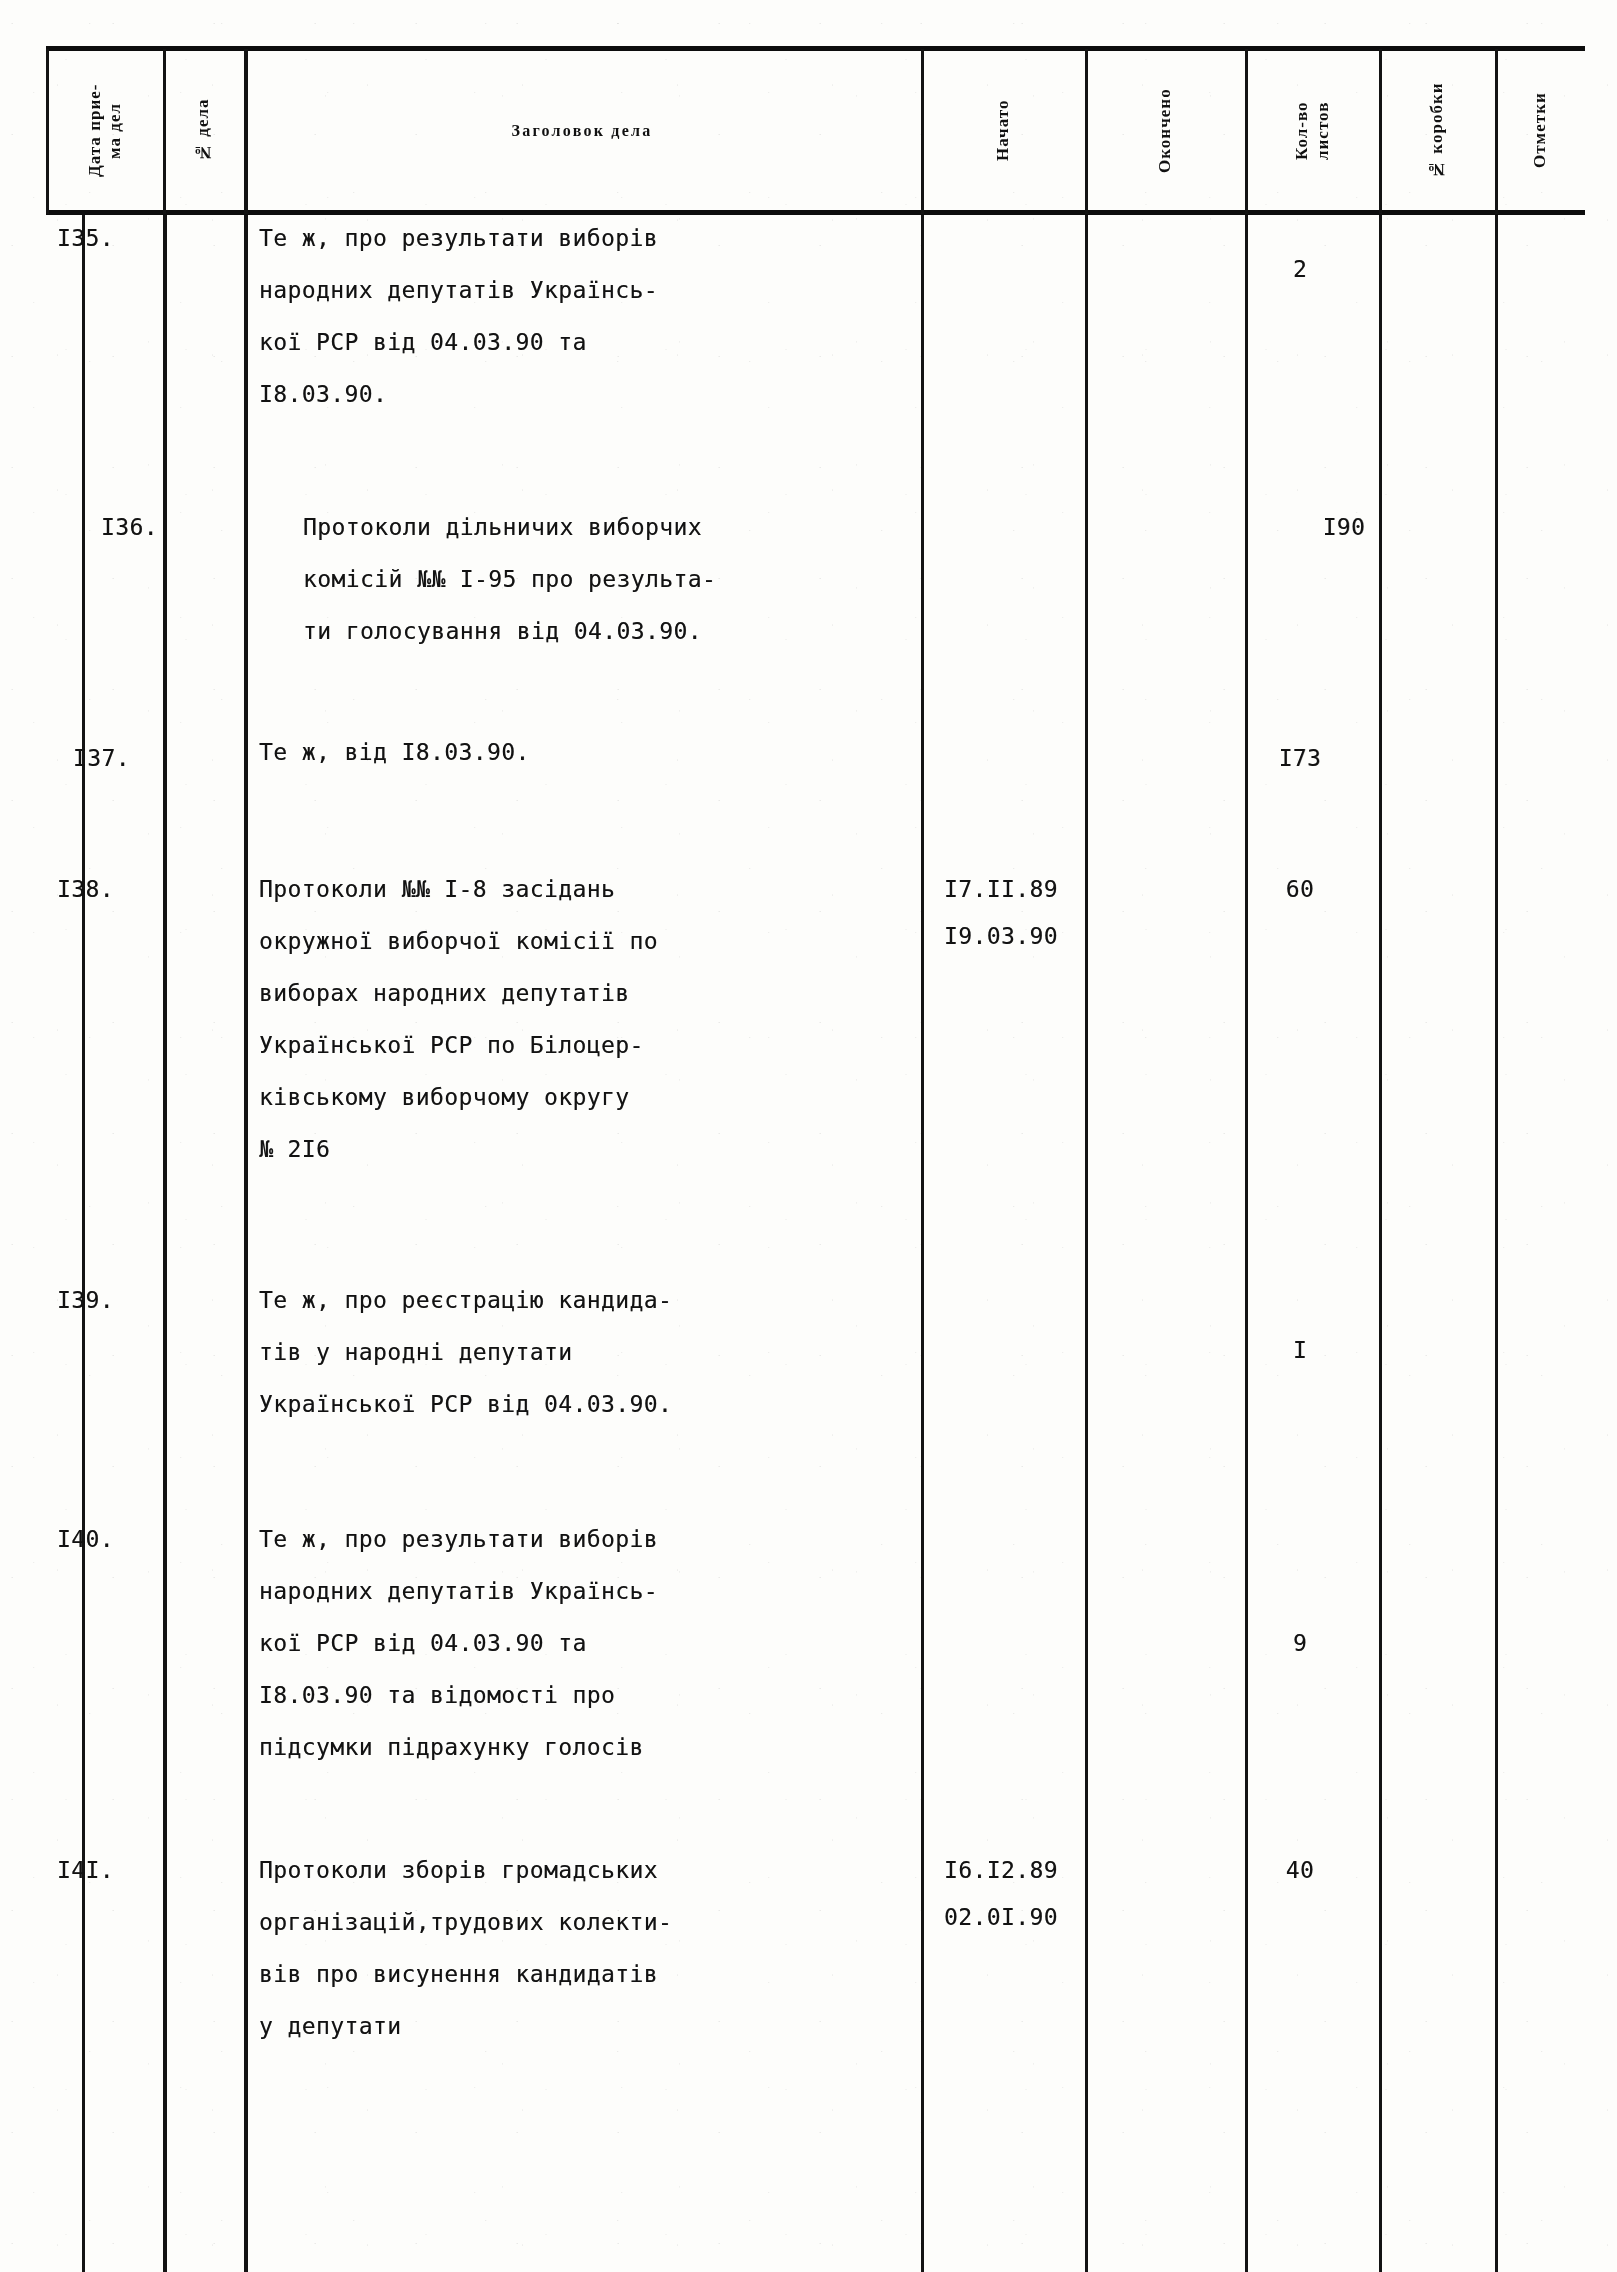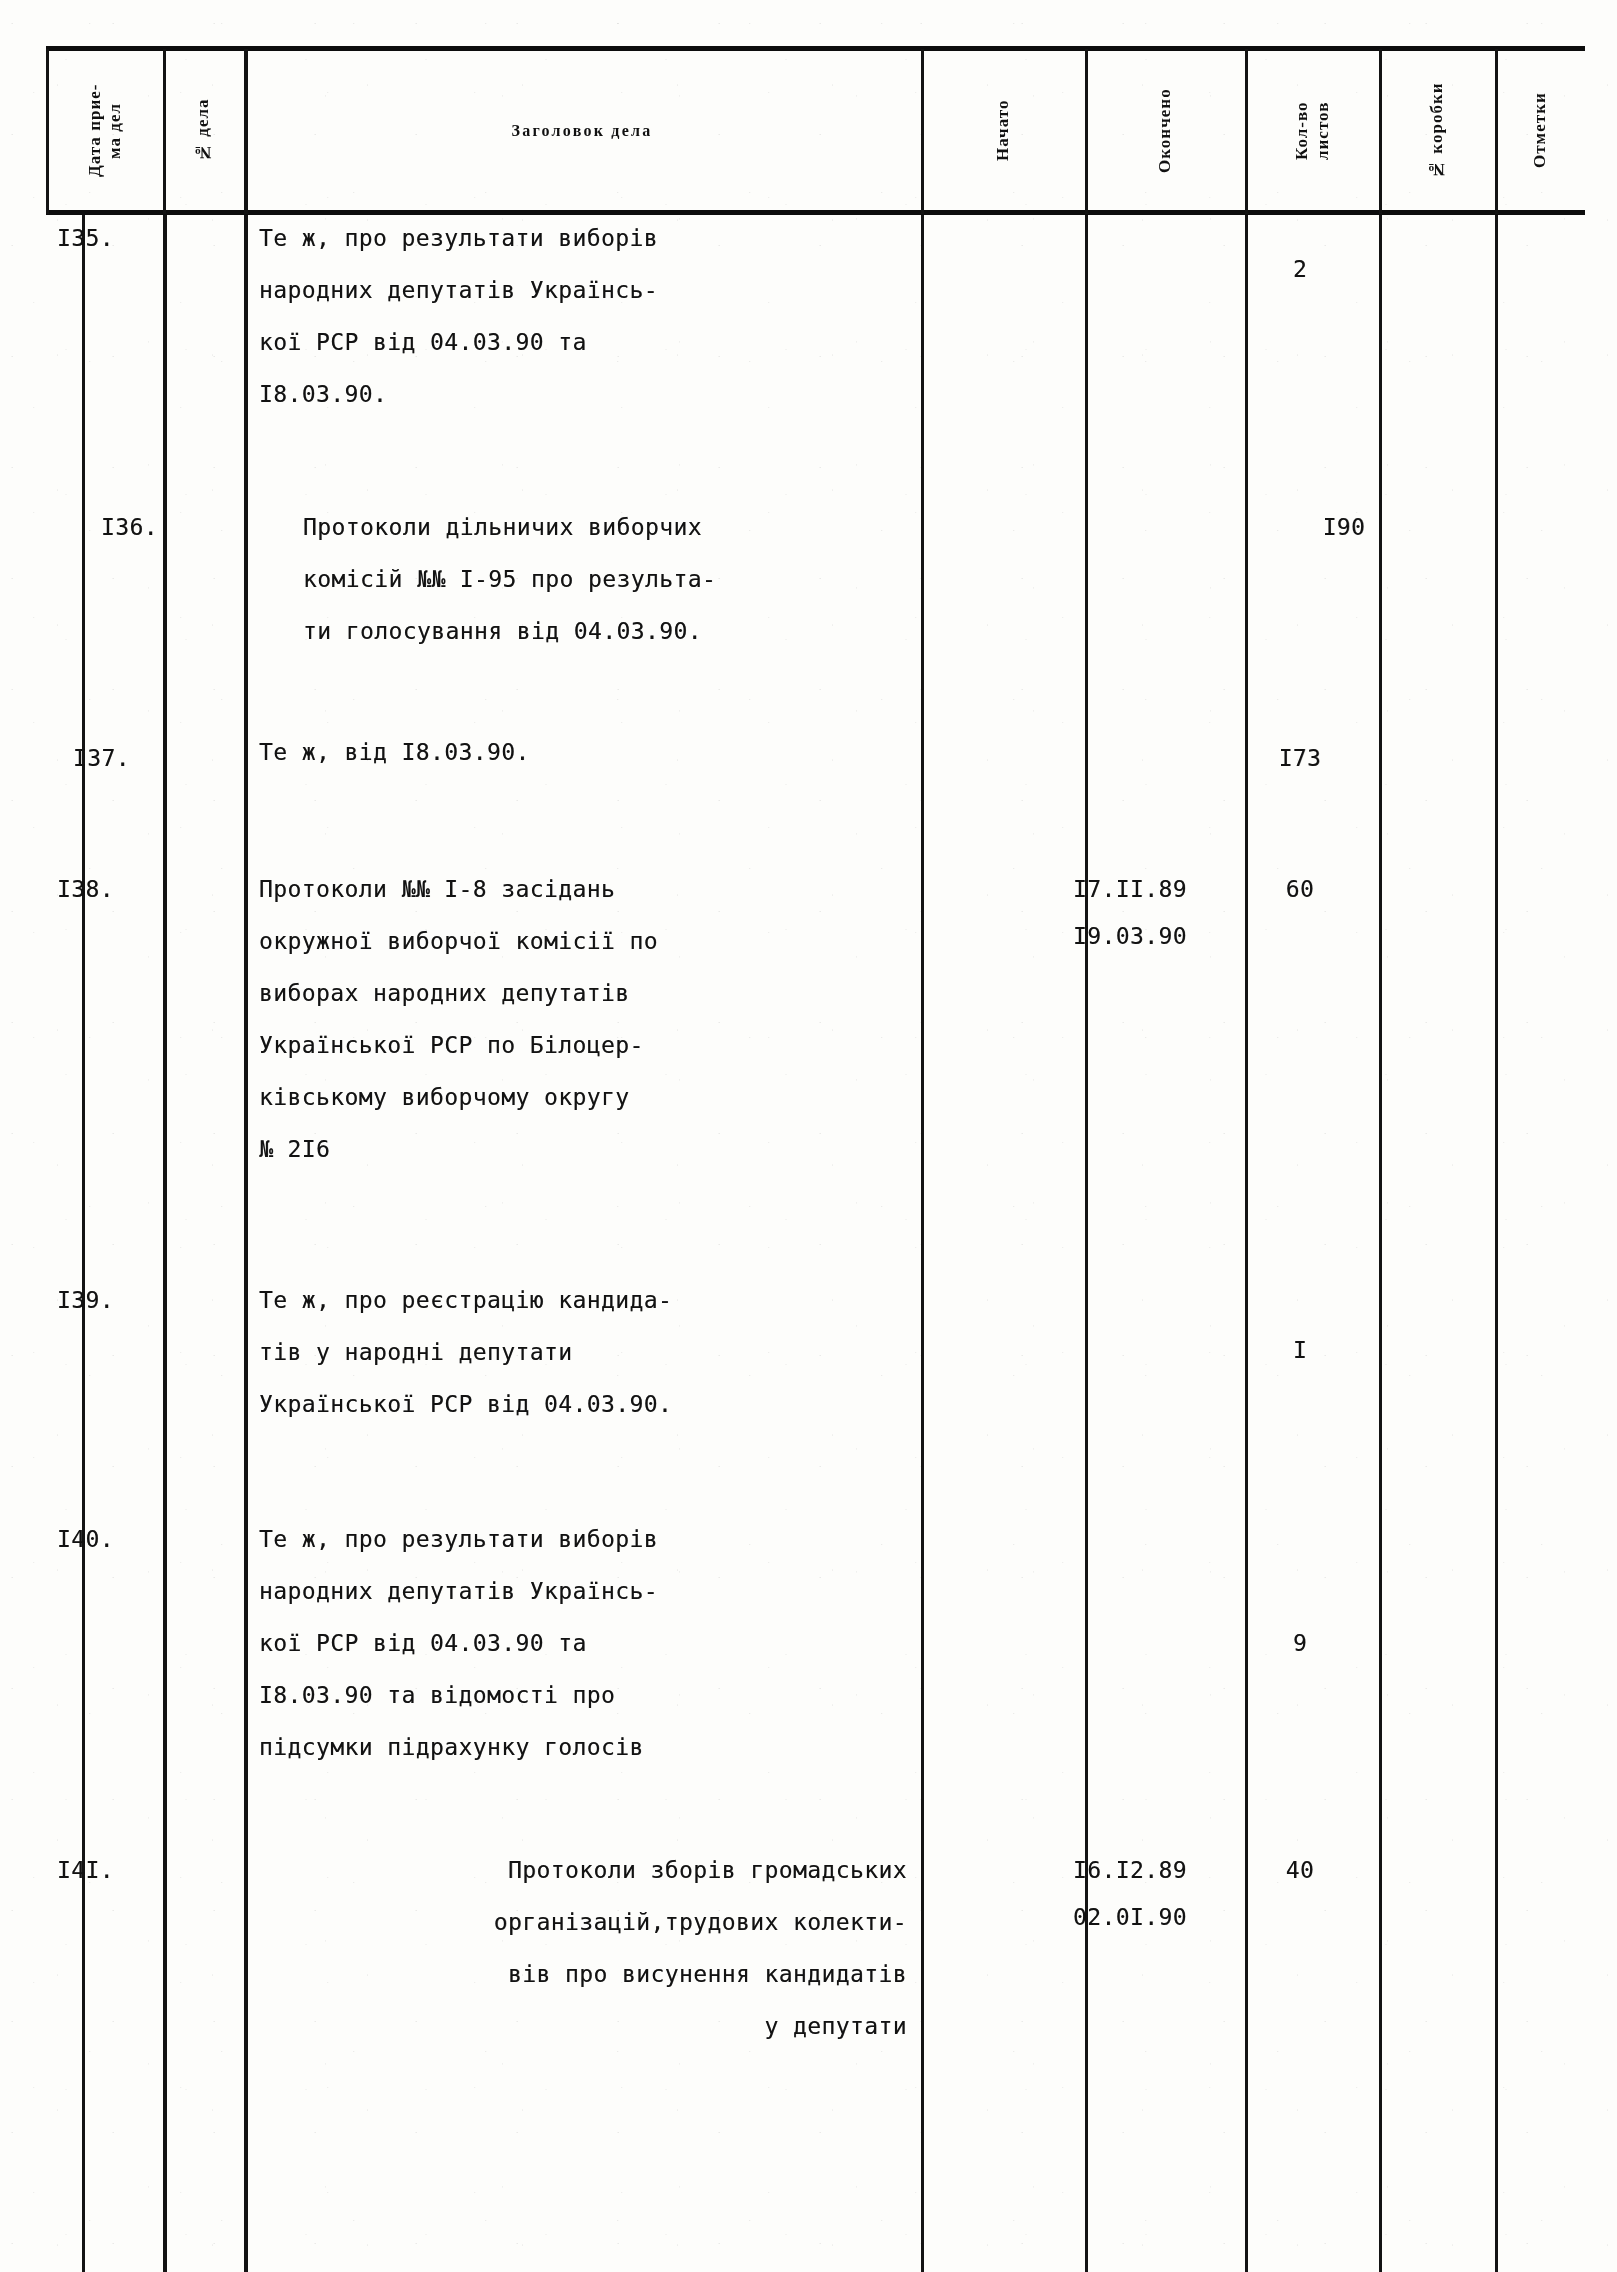--- a/index.html
+++ b/index.html
@@ -108,21 +108,21 @@
     text-align: left;
     white-space: nowrap;
   }
   .c-title {
     left: 259px;
     width: 648px;
   }
   .c-dates {
     left: 944px;
     width: 243px;
-    text-align: right;
+    text-align: left;
     line-height: 47px;
   }
   .c-sheets {
     left: 1245px;
     width: 110px;
     text-align: center;
     white-space: nowrap;
   }
 </style>
 </head>
@@ -222,21 +222,21 @@
       <div class="cell c-title" style="top:52px;">Те ж, про результати виборів
 народних депутатів Українсь-
 кої РСР від 04.03.90 та
 I8.03.90 та відомості про
 підсумки підрахунку голосів</div>
       <div class="cell c-sheets" style="top:156px;">9</div>
     </div>
 
     <div class="row" style="top:1585px; height:309px;">
       <div class="cell c-num" style="top:44px;">I4I.</div>
-      <div class="cell c-title" style="top:44px;text-align:right;">Протоколи зборів громадських
+      <div class="cell c-title" style="top:44px;">Протоколи зборів громадських
 організацій,трудових колекти-
 вів про висунення кандидатів
 у депутати</div>
       <div class="cell c-dates" style="top:47px;">I6.I2.89
 02.0I.90</div>
       <div class="cell c-sheets" style="top:44px;">40</div>
     </div>
 
   </div>
 </div>

